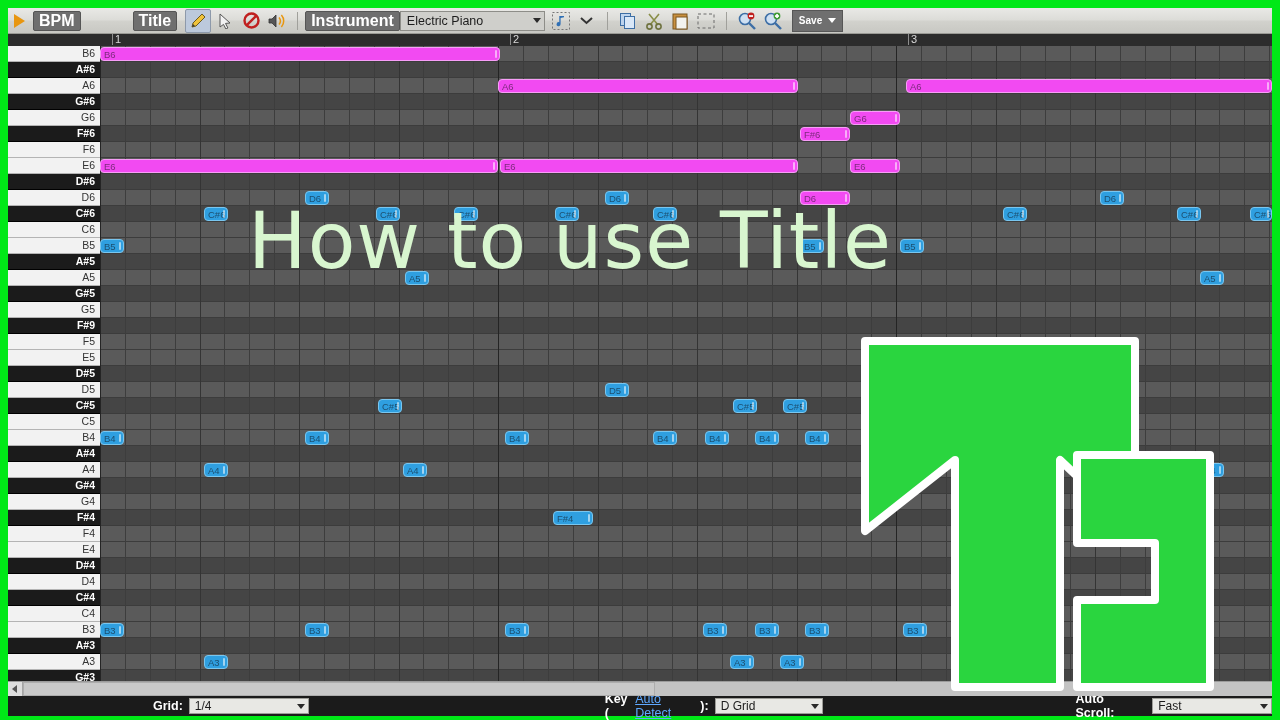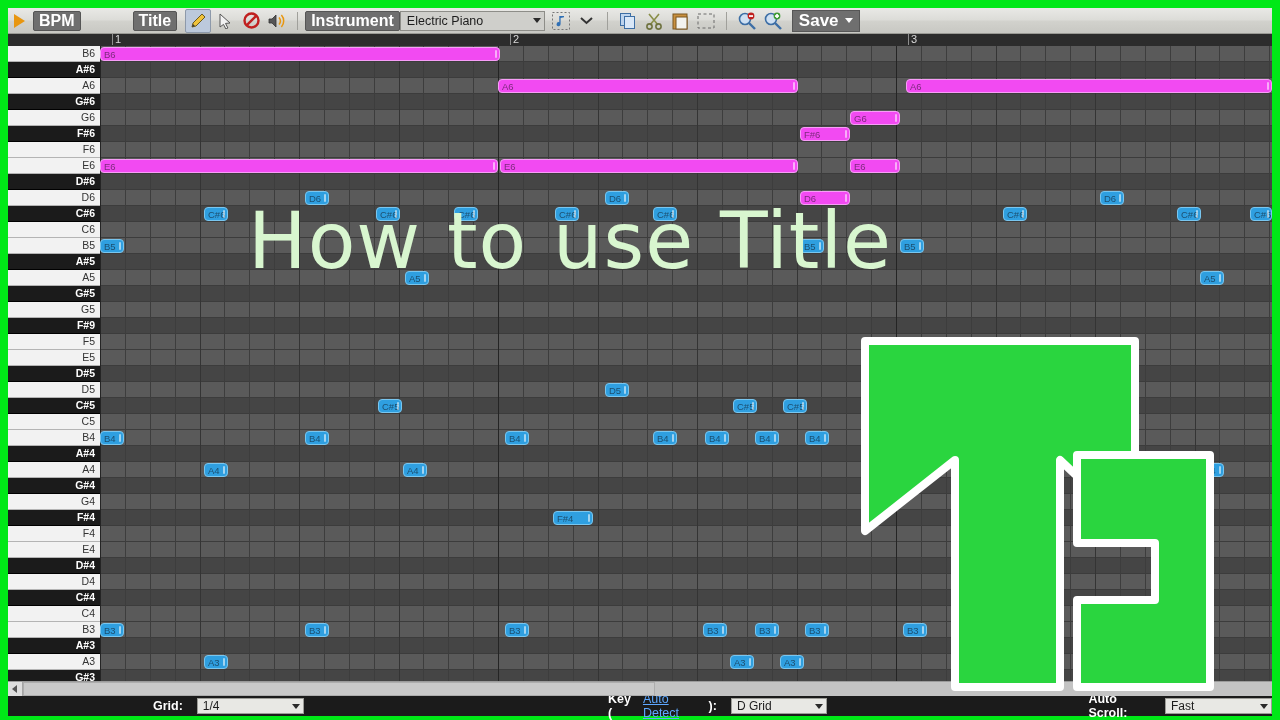--- a/index.html
+++ b/index.html
@@ -21,21 +21,21 @@
   #bpm-val{width:44px;justify-content:center;}
   #title-val{width:265px;}
   .tb-icon{width:24px;height:22px;display:flex;align-items:center;justify-content:center;margin:0 1px;}
   .tb-icon.sel{background:#bcc9dc;border:1px solid #8d99aa;border-radius:2px;}
   .sep{width:1px;height:18px;background:#a0a09b;margin:0 7px;}
   .selbox{background:#cfcfcb;border:1px solid #8d8d88;height:20px;display:flex;align-items:center;
      padding:0 3px 0 6px;font-size:12.5px;color:#1d1d1d;box-sizing:border-box;}
   .caret{width:0;height:0;border-left:4px solid transparent;border-right:4px solid transparent;
      border-top:5px solid #2a2a2a;margin-left:6px;}
   #instr-sel{width:145px;justify-content:space-between;}
-  .save-btn{background:#6f6f6f;color:#fff;font-size:17px;font-weight:bold;height:20px;display:flex;
+  .save-btn{background:#6f6f6f;color:#fff;font-size:10px;font-weight:bold;height:20px;display:flex;
      align-items:center;padding:0 6px;border:1px solid #565656;}
   .save-btn .caret{border-top-color:#fff;}
 
   
   #editor{position:absolute;left:8px;top:34px;width:1264px;height:662px;background:#4e4e4e;overflow:hidden;}
   #ruler{position:absolute;left:0;top:0;width:1264px;height:12px;background:#2c2c2c;z-index:6;}
   .barnum{position:absolute;top:-1px;font-size:11px;color:#d8d8d8;padding-left:3px;line-height:12px;}
   .barnum:before{content:"";position:absolute;left:0;top:0;width:1px;height:12px;background:#8e8e8e;}
 
   
@@ -76,21 +76,21 @@
 
   
   #hbar{position:absolute;left:0;bottom:0;width:1264px;height:14px;
      background:#c3c3c3;border-top:1px solid #9b9b9b;display:flex;align-items:center;z-index:7;}
   #hbar .arrow{width:14px;height:14px;display:flex;align-items:center;justify-content:center;
      background:#dedede;border-right:1px solid #a5a5a5;}
   #hbar .thumb{height:12px;background:#c9c9c9;border:1px solid #adadad;}
 
   
   #status{position:absolute;left:8px;top:696px;width:1264px;height:20px;background:#1b1b1b;
-     display:flex;align-items:center;color:#fff;font-size:12.5px;box-sizing:border-box;gap:8px;}
+     display:flex;align-items:center;color:#fff;font-size:12.5px;box-sizing:border-box;}
   #status .sb-label{font-weight:bold;}
   .sb-sel{background:#e8e8e4;color:#1c1c1c;border:1px solid #9d9d98;height:16px;display:flex;
      align-items:center;padding:0 3px 0 5px;font-size:12px;justify-content:space-between;box-sizing:border-box;}
   .sb-sel .caret{border-top-color:#2a2a2a;}
   a.autolink{color:#5ea8ff;text-decoration:underline;}
 </style>
 </head>
 <body>
 
 <div id="app">

